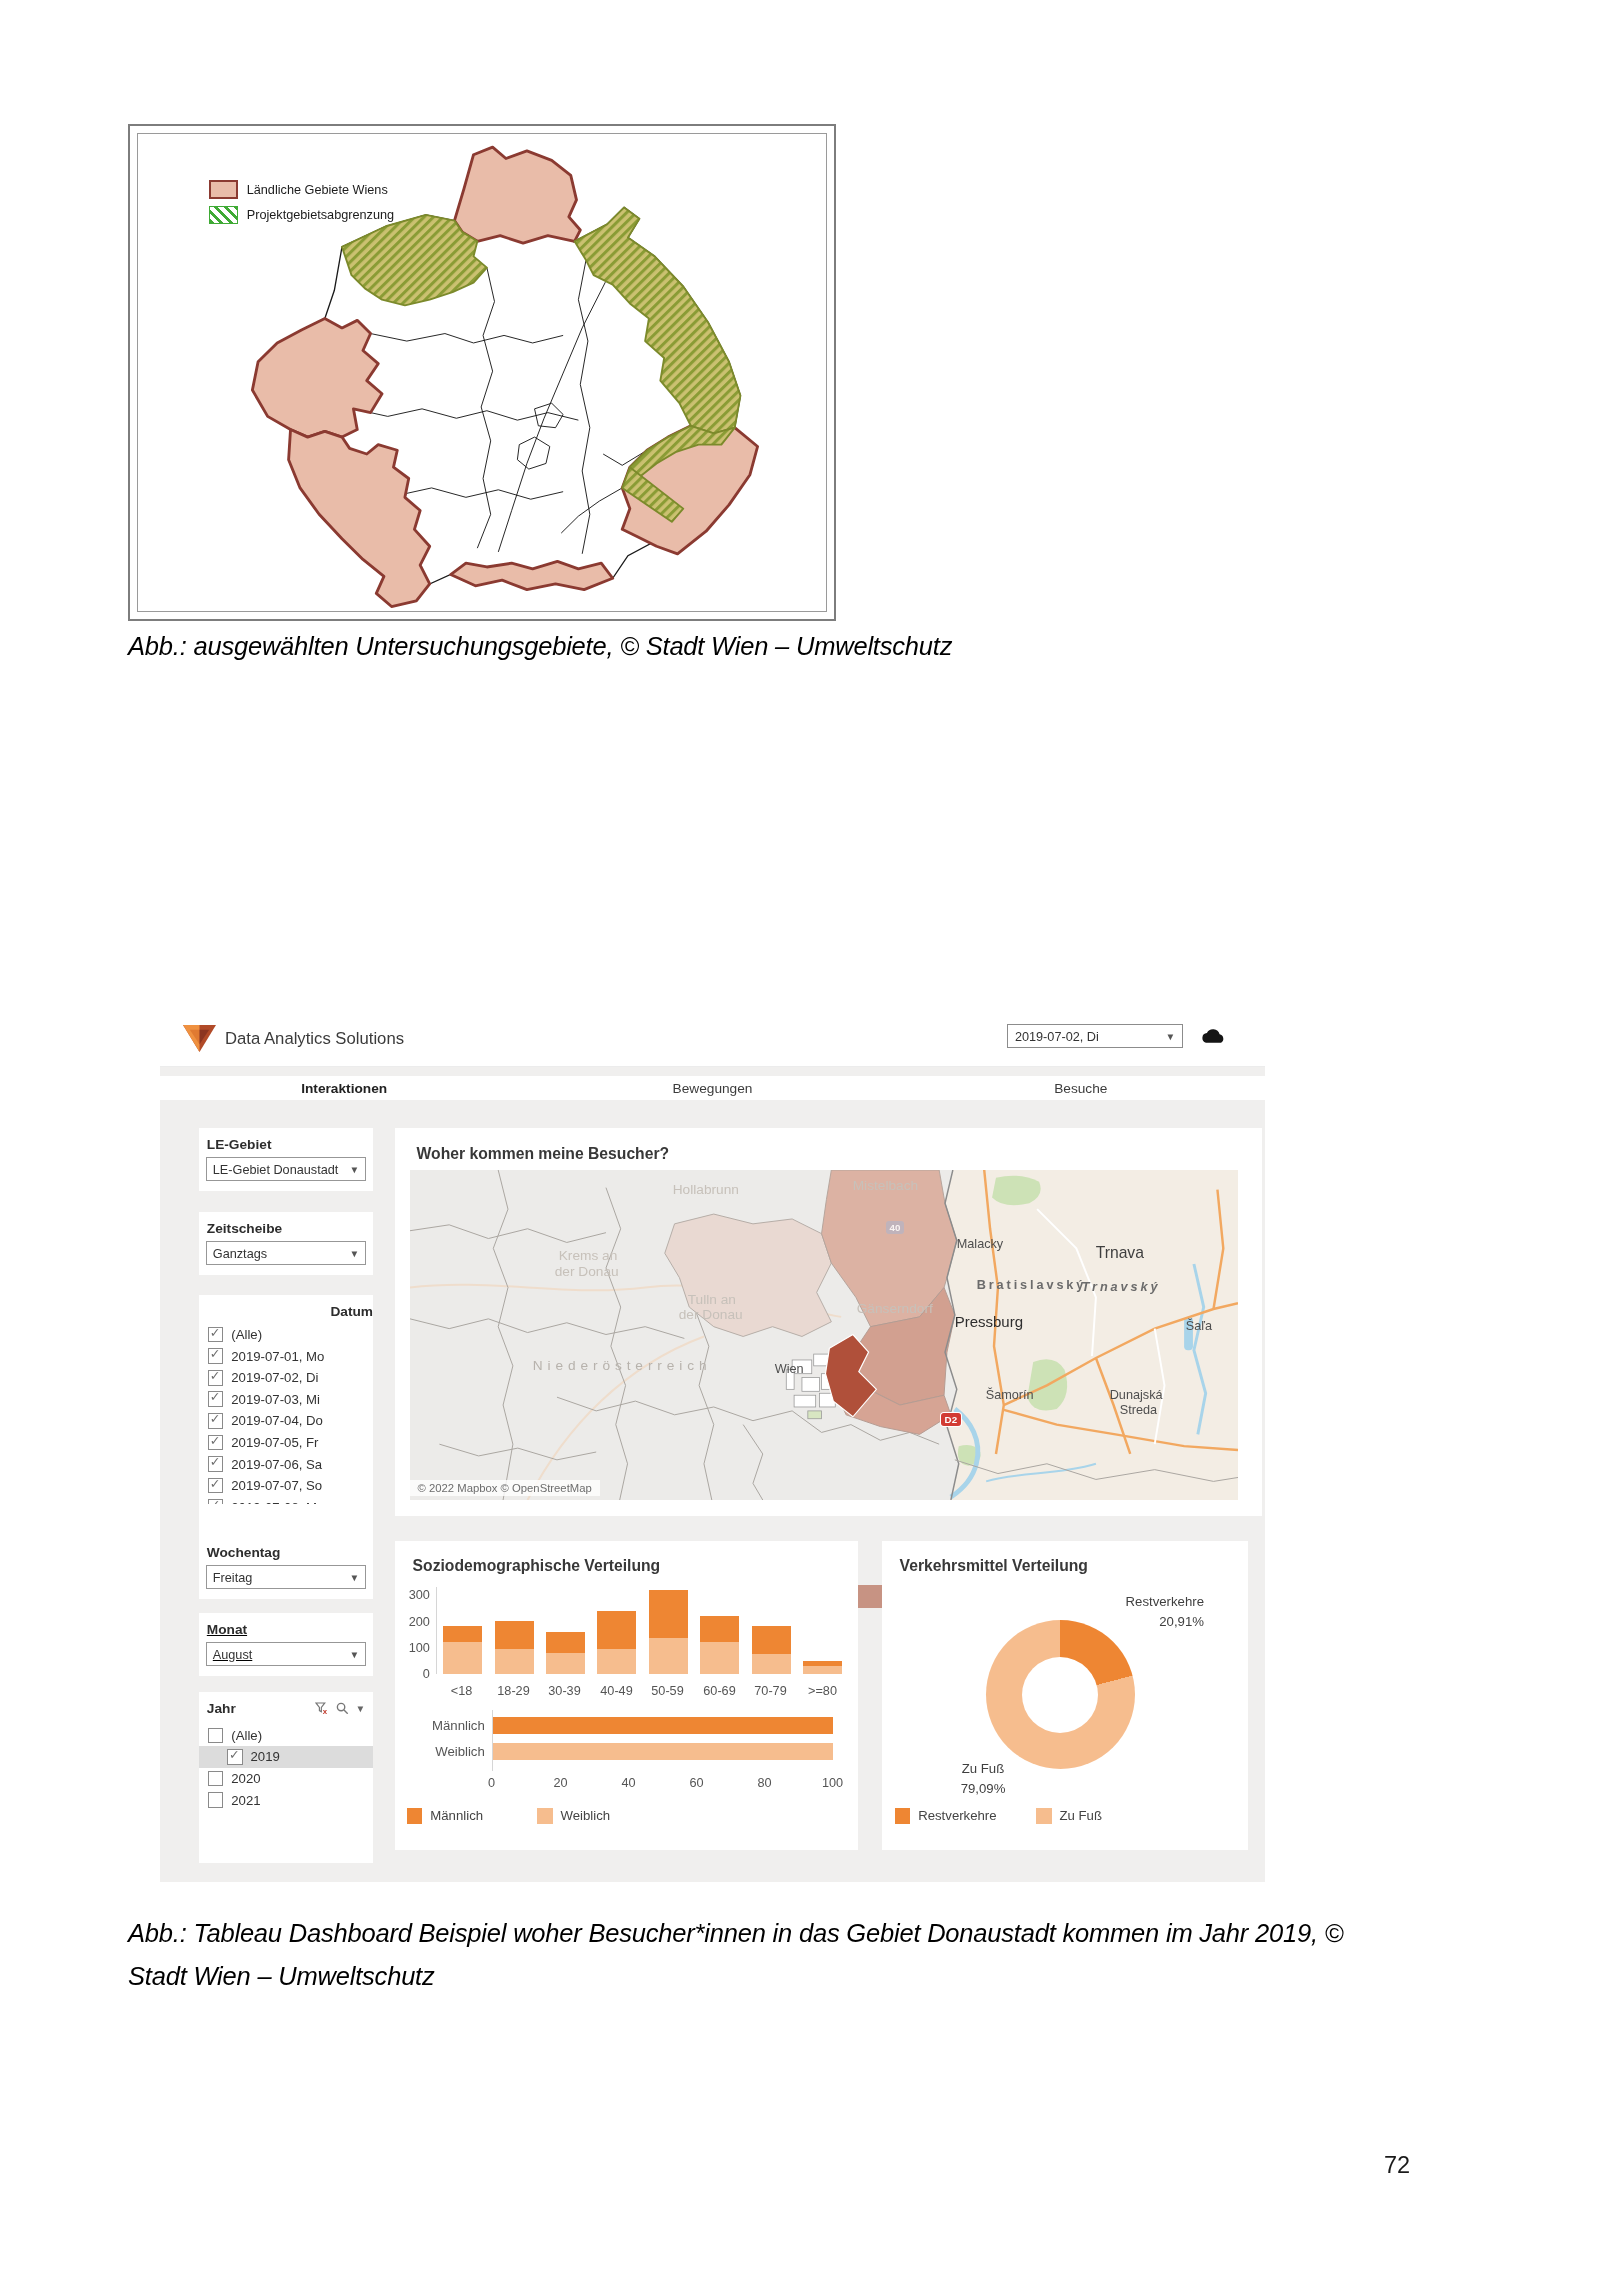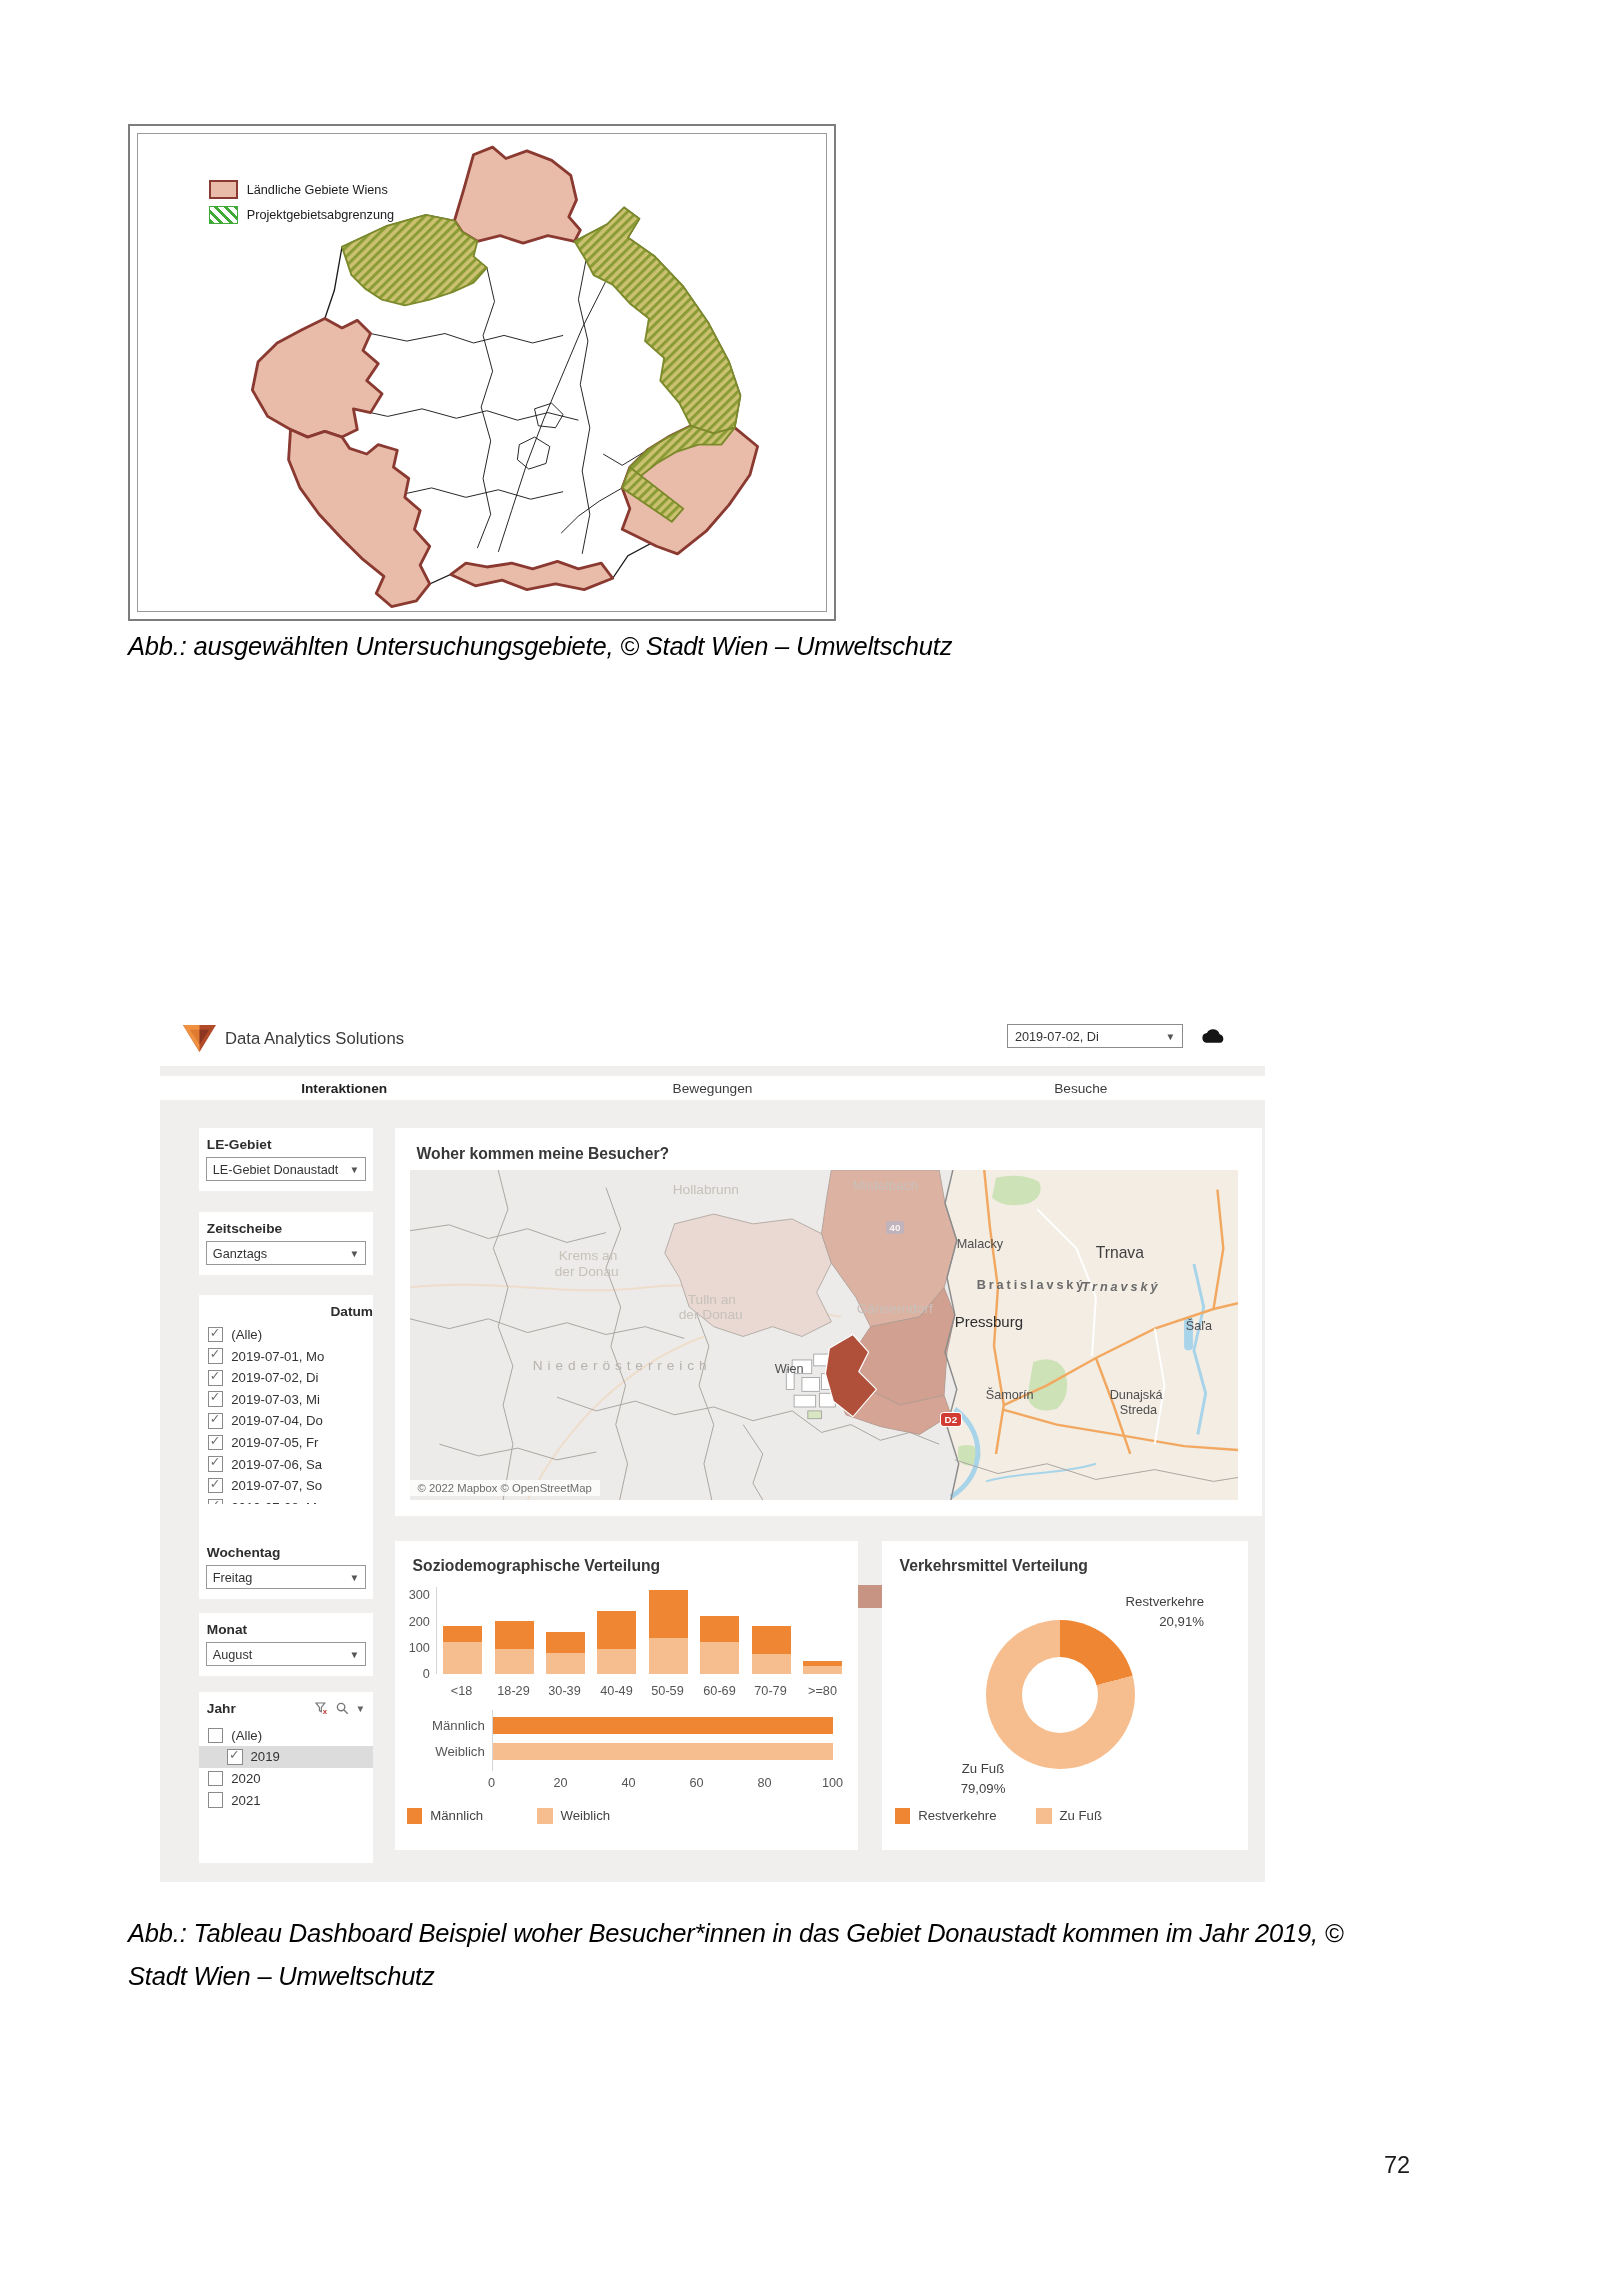--- a/index.html
+++ b/index.html
@@ -235,21 +235,21 @@
     </div>
 
     <div class="card" style="top:524px;height:63px;">
       <div class="clabel">Wochentag</div>
       <div class="selbox">
         <span>Freitag</span>
         <span class="caret">▼</span>
       </div>
     </div>
 
-    <div class="card" style="top:601px;height:63px;">
+    <div class="card" style="top:601px;height:63px;text-decoration:underline;">
       <div class="clabel">Monat</div>
       <div class="selbox">
         <span>August</span>
         <span class="caret">▼</span>
       </div>
     </div>
 
     <div class="card" style="top:680px;height:171px;">
       <div class="clabel">Jahr</div>
       <div class="jahr-icons">

